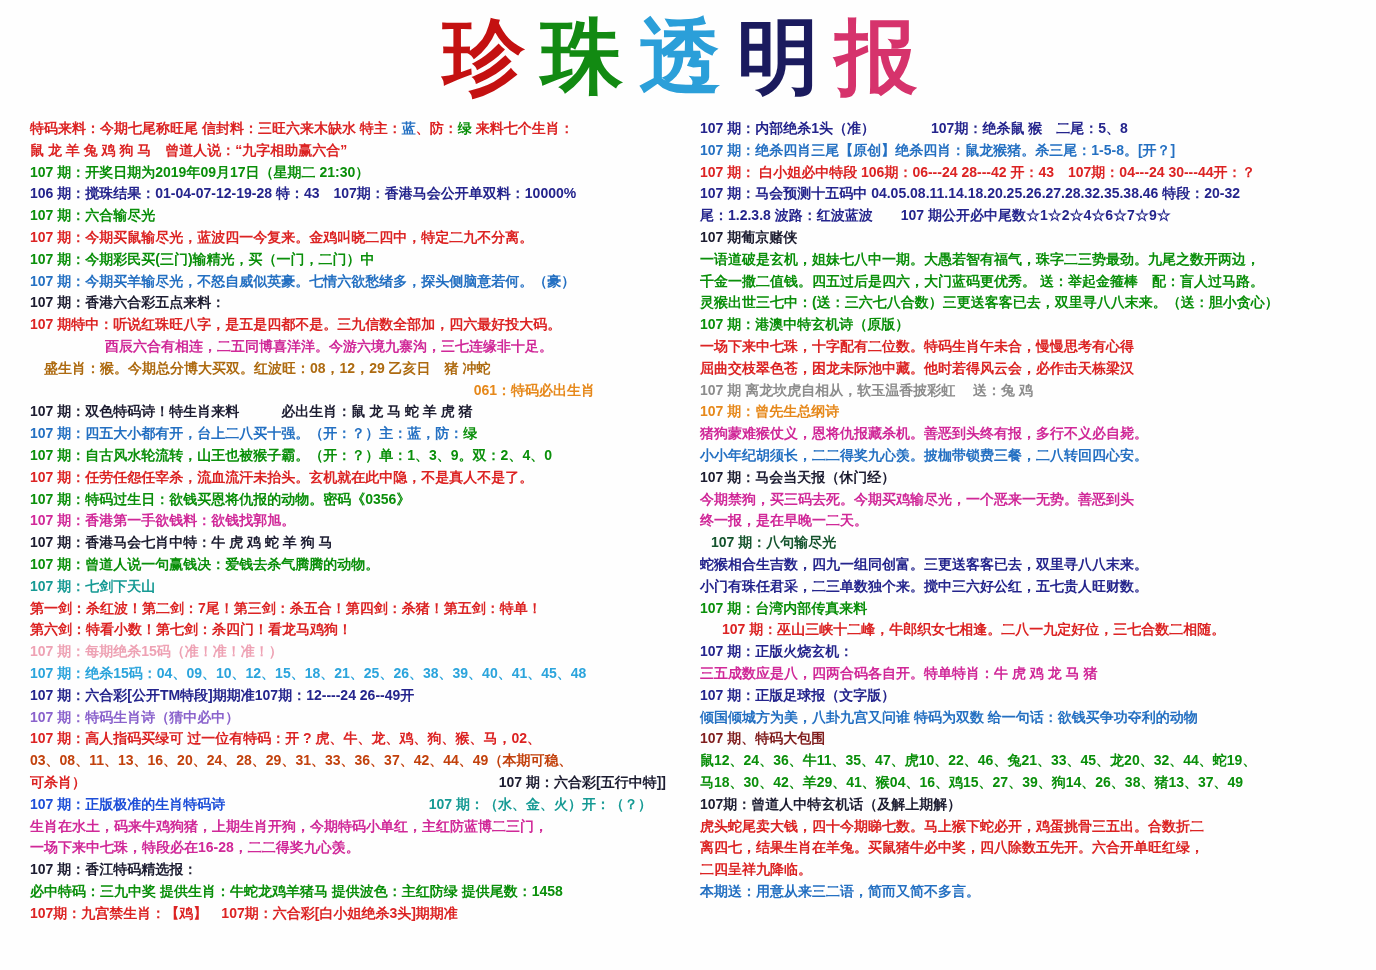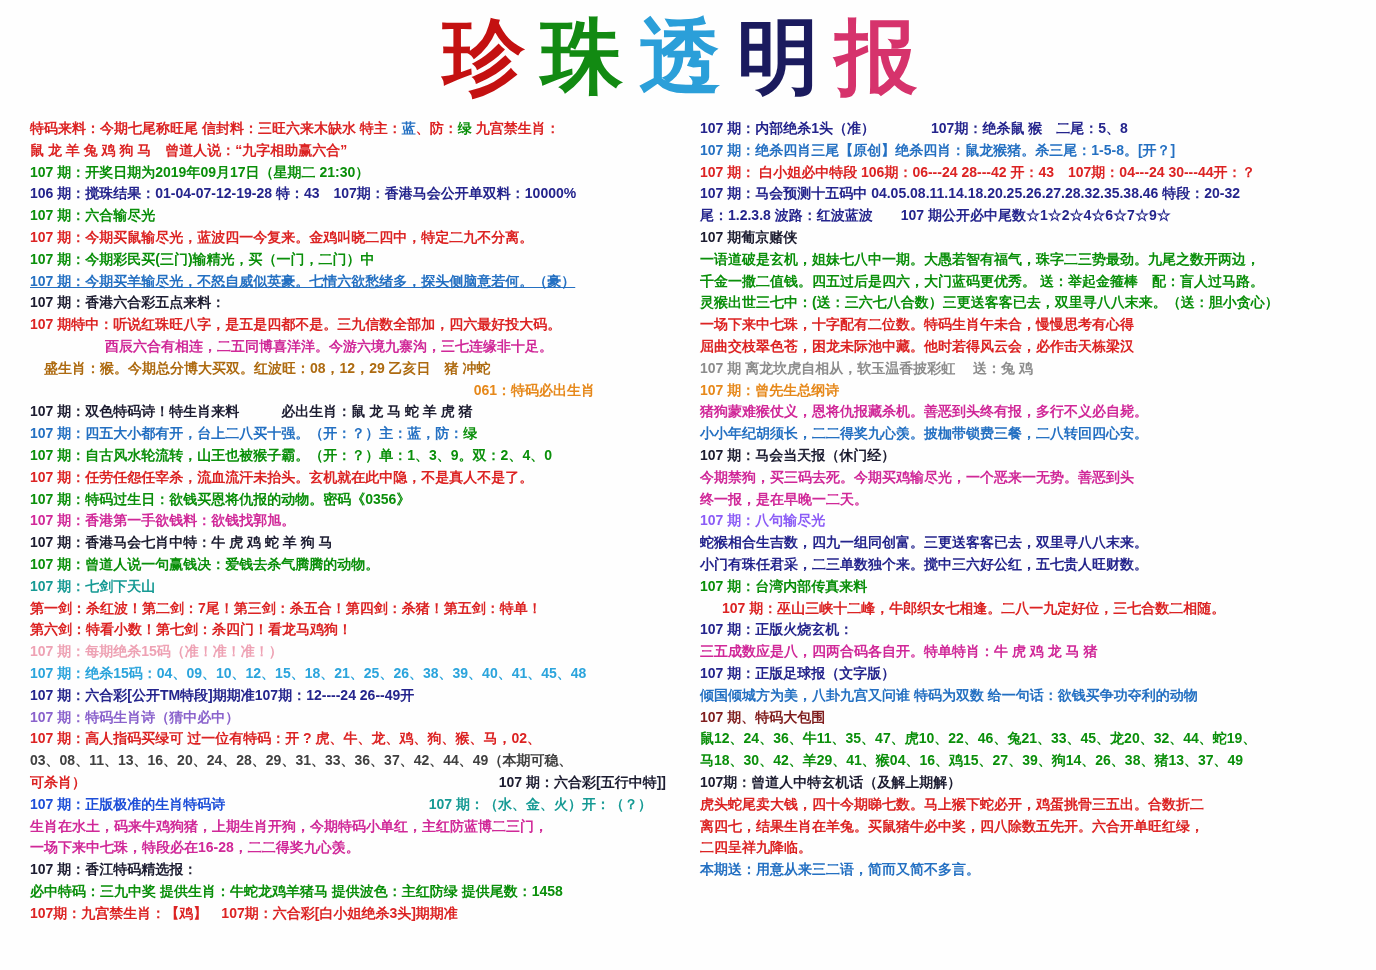--- a/index.html
+++ b/index.html
@@ -21,28 +21,28 @@
   .line span{white-space:pre;}
   .line.right{justify-content:flex-end;padding-right:85px;}
   .line.split{justify-content:space-between;}
 </style>
 </head>
 <body>
 
 <div class="page">
   <div class="title"><span style="color: rgb(196, 17, 17);">珍</span><span style="color: rgb(18, 138, 18);">珠</span><span style="color: rgb(43, 159, 217);">透</span><span style="color: rgb(27, 27, 94);">明</span><span style="color: rgb(214, 51, 108);">报</span></div>
   <div class="col col-left">
-      <div class="line"><span style="color: rgb(220, 35, 35);">特码来料：今期七尾称旺尾 信封料：三旺六来木缺水 特主：</span><span style="color: rgb(36, 112, 194);">蓝</span><span style="color: rgb(220, 35, 35);">、防：</span><span style="color: rgb(10, 143, 10);">绿</span><span style="color: rgb(220, 35, 35);"> 九宫禁生肖：</span></div>
+      <div class="line"><span style="color: rgb(220, 35, 35);">特码来料：今期七尾称旺尾 信封料：三旺六来木缺水 特主：</span><span style="color: rgb(36, 112, 194);">蓝</span><span style="color: rgb(220, 35, 35);">、防：</span><span style="color: rgb(10, 143, 10);">绿</span><span style="color: rgb(220, 35, 35);"> 来料七个生肖：</span></div>
       <div class="line"><span style="color: rgb(220, 35, 35);">鼠 龙 羊 兔 鸡 狗 马　曾道人说：“九字相助赢六合”</span></div>
       <div class="line"><span style="color: rgb(10, 143, 10);">107 期：开奖日期为2019年09月17日（星期二 21:30）</span></div>
       <div class="line"><span style="color: rgb(36, 36, 140);">106 期：搅珠结果：01-04-07-12-19-28 特：43　107期：香港马会公开单双料：10000%</span></div>
       <div class="line"><span style="color: rgb(10, 143, 10);">107 期：六合输尽光</span></div>
       <div class="line"><span style="color: rgb(220, 35, 35);">107 期：今期买鼠输尽光，蓝波四一今复来。金鸡叫晓二四中，特定二九不分离。</span></div>
       <div class="line"><span style="color: rgb(10, 143, 10);">107 期：今期彩民买(三门)输精光，买（一门，二门）中</span></div>
-      <div class="line"><span style="color: rgb(36, 112, 194); text-decoration: underline;">107 期：今期买羊输尽光，不怒自威似英豪。七情六欲愁绪多，探头侧脑意若何。（豪）</span></div>
+      <div class="line"><span style="color: rgb(36, 112, 194);">107 期：今期买羊输尽光，不怒自威似英豪。七情六欲愁绪多，探头侧脑意若何。（豪）</span></div>
       <div class="line"><span style="color: rgb(28, 28, 48);">107 期：香港六合彩五点来料：</span></div>
       <div class="line"><span style="color: rgb(220, 35, 35);">107 期特中：听说红珠旺八字，是五是四都不是。三九信数全部加，四六最好投大码。</span></div>
       <div class="line" style="padding-left: 75px;"><span style="color: rgb(208, 40, 152);">酉辰六合有相连，二五同博喜洋洋。今游六境九寨沟，三七连缘非十足。</span></div>
       <div class="line" style="padding-left: 14px;"><span style="color: rgb(173, 106, 16);">盛生肖：猴。今期总分博大买双。红波旺：08，12，29 乙亥日　猪 冲蛇</span></div>
       <div class="line right"><span style="color: rgb(230, 136, 26);">061：特码必出生肖</span></div>
       <div class="line"><span style="color: rgb(28, 28, 48);">107 期：双色特码诗！特生肖来料　　　必出生肖：鼠 龙 马 蛇 羊 虎 猪</span></div>
       <div class="line"><span style="color: rgb(36, 112, 194);">107 期：四五大小都有开，台上二八买十强。（开：？）主：蓝，防：</span><span style="color: rgb(10, 143, 10);">绿</span></div>
       <div class="line"><span style="color: rgb(10, 143, 10);">107 期：自古风水轮流转，山王也被猴子霸。（开：？）单：1、3、9。双：2、4、0</span></div>
       <div class="line"><span style="color: rgb(220, 35, 35);">107 期：任劳任怨任宰杀，流血流汗未抬头。玄机就在此中隐，不是真人不是了。</span></div>
       <div class="line"><span style="color: rgb(10, 143, 10);">107 期：特码过生日：欲钱买恩将仇报的动物。密码《0356》</span></div>
@@ -50,49 +50,50 @@
       <div class="line"><span style="color: rgb(28, 28, 48);">107 期：香港马会七肖中特：牛 虎 鸡 蛇 羊 狗 马</span></div>
       <div class="line"><span style="color: rgb(10, 143, 10);">107 期：曾道人说一句赢钱决：爱钱去杀气腾腾的动物。</span></div>
       <div class="line"><span style="color: rgb(22, 154, 148);">107 期：七剑下天山</span></div>
       <div class="line"><span style="color: rgb(220, 35, 35);">第一剑：杀红波！第二剑：7尾！第三剑：杀五合！第四剑：杀猪！第五剑：特单！</span></div>
       <div class="line"><span style="color: rgb(220, 35, 35);">第六剑：特看小数！第七剑：杀四门！看龙马鸡狗！</span></div>
       <div class="line"><span style="color: rgb(238, 162, 180);">107 期：每期绝杀15码（准！准！准！）</span></div>
       <div class="line"><span style="color: rgb(43, 164, 220);">107 期：绝杀15码：04、09、10、12、15、18、21、25、26、38、39、40、41、45、48</span></div>
       <div class="line"><span style="color: rgb(36, 36, 140);">107 期：六合彩[公开TM特段]期期准107期：12----24 26--49开</span></div>
       <div class="line"><span style="color: rgb(138, 98, 204);">107 期：特码生肖诗（猜中必中）</span></div>
       <div class="line"><span style="color: rgb(220, 35, 35);">107 期：高人指码买绿可 过一位有特码：开 ? 虎、牛、龙、鸡、狗、猴、马，02、</span></div>
-      <div class="line"><span style="color: #404040;">03、08、11、13、16、20、24、28、29、31、33、36、37、42、44、49（本期可稳、</span></div>
+      <div class="line"><span style="color: #c2410c;">03、08、11、13、16、20、24、28、29、31、33、36、37、42、44、49（本期可稳、</span></div>
       <div class="line split"><span style="color: rgb(220, 35, 35);">可杀肖）</span><span style="color: rgb(28, 28, 48);">107 期：六合彩[五行中特]]　</span></div>
       <div class="line split"><span style="color: #1d4ed8;">107 期：正版极准的生肖特码诗</span><span style="color: rgb(22, 154, 148);">107 期：（水、金、火）开：（？）　　</span></div>
       <div class="line"><span style="color: rgb(208, 40, 152);">生肖在水土，码来牛鸡狗猪，上期生肖开狗，今期特码小单红，主红防蓝博二三门，</span></div>
       <div class="line"><span style="color: rgb(208, 40, 152);">一场下来中七珠，特段必在16-28，二二得奖九心羡。</span></div>
       <div class="line"><span style="color: rgb(28, 28, 48);">107 期：香江特码精选报：</span></div>
       <div class="line"><span style="color: rgb(10, 143, 10);">必中特码：三九中奖 提供生肖：牛蛇龙鸡羊猪马 提供波色：主红防绿 提供尾数：1458</span></div>
       <div class="line"><span style="color: rgb(220, 35, 35);">107期：九宫禁生肖：【鸡】　107期：六合彩[白小姐绝杀3头]期期准</span></div>
     </div>
   <div class="col col-right">
       <div class="line"><span style="color: rgb(36, 36, 140);">107 期：内部绝杀1头（准）　　　　107期：绝杀鼠 猴　二尾：5、8</span></div>
       <div class="line"><span style="color: rgb(36, 112, 194);">107 期：绝杀四肖三尾【原创】绝杀四肖：鼠龙猴猪。杀三尾：1-5-8。[开？]</span></div>
       <div class="line"><span style="color: rgb(220, 35, 35);">107 期： 白小姐必中特段 106期：06---24 28---42 开：43　107期：04---24 30---44开：？</span></div>
       <div class="line"><span style="color: rgb(36, 36, 140);">107 期：马会预测十五码中 04.05.08.11.14.18.20.25.26.27.28.32.35.38.46 特段：20-32</span></div>
       <div class="line"><span style="color: rgb(36, 36, 140);">尾：1.2.3.8 波路：红波蓝波　　107 期公开必中尾数☆1☆2☆4☆6☆7☆9☆</span></div>
       <div class="line"><span style="color: rgb(28, 28, 48);">107 期葡京赌侠</span></div>
       <div class="line"><span style="color: rgb(10, 143, 10);">一语道破是玄机，姐妹七八中一期。大愚若智有福气，珠字二三势最劲。九尾之数开两边，</span></div>
       <div class="line"><span style="color: rgb(10, 143, 10);">千金一撒二值钱。四五过后是四六，大门蓝码更优秀。 送：举起金箍棒　配：盲人过马路。</span></div>
       <div class="line"><span style="color: rgb(10, 143, 10);">灵猴出世三七中：(送：三六七八合数）三更送客客已去，双里寻八八末来。（送：胆小贪心）</span></div>
+      <div class="line"><span style="color: rgb(10, 143, 10);">107 期：港澳中特玄机诗（原版）</span></div>
       <div class="line"><span style="color: rgb(220, 35, 35);">一场下来中七珠，十字配有二位数。特码生肖午未合，慢慢思考有心得</span></div>
       <div class="line"><span style="color: rgb(220, 35, 35);">屈曲交枝翠色苍，困龙未际池中藏。他时若得风云会，必作击天栋梁汉</span></div>
       <div class="line"><span style="color: rgb(140, 140, 140);">107 期 离龙坎虎自相从，软玉温香披彩虹　 送：兔 鸡</span></div>
       <div class="line"><span style="color: rgb(230, 136, 26);">107 期：曾先生总纲诗</span></div>
       <div class="line"><span style="color: rgb(208, 40, 152);">猪狗蒙难猴仗义，恩将仇报藏杀机。善恶到头终有报，多行不义必自毙。</span></div>
       <div class="line"><span style="color: rgb(36, 112, 194);">小小年纪胡须长，二二得奖九心羡。披枷带锁费三餐，二八转回四心安。</span></div>
       <div class="line"><span style="color: rgb(28, 28, 48);">107 期：马会当天报（休门经）</span></div>
       <div class="line"><span style="color: rgb(208, 40, 152);">今期禁狗，买三码去死。今期买鸡输尽光，一个恶来一无势。善恶到头</span></div>
       <div class="line"><span style="color: rgb(208, 40, 152);">终一报，是在早晚一二天。</span></div>
-      <div class="line"><span style="color: #8b5cf6;">107 期：八句输尽光</span></div>
+      <div class="line"><span style="color: #14532d; margin-left: 11px;">107 期：八句输尽光</span></div>
       <div class="line"><span style="color: rgb(36, 36, 140);">蛇猴相合生吉数，四九一组同创富。三更送客客已去，双里寻八八末来。</span></div>
       <div class="line"><span style="color: rgb(36, 36, 140);">小门有珠任君采，二三单数独个来。搅中三六好公红，五七贵人旺财数。</span></div>
       <div class="line"><span style="color: rgb(10, 143, 10);">107 期：台湾内部传真来料</span></div>
       <div class="line"><span style="color: rgb(220, 35, 35); margin-left: 22px;">107 期：巫山三峡十二峰，牛郎织女七相逢。二八一九定好位，三七合数二相随。</span></div>
       <div class="line"><span style="color: rgb(36, 36, 140);">107 期：正版火烧玄机：</span></div>
       <div class="line"><span style="color: rgb(208, 40, 152);">三五成数应是八，四两合码各自开。特单特肖：牛 虎 鸡 龙 马 猪</span></div>
       <div class="line"><span style="color: rgb(36, 36, 140);">107 期：正版足球报（文字版）</span></div>
       <div class="line"><span style="color: rgb(36, 112, 194);">倾国倾城方为美，八卦九宫又问谁 特码为双数 给一句话：欲钱买争功夺利的动物</span></div>
       <div class="line"><span style="color: #7f1d1d;">107 期、特码大包围</span></div>
       <div class="line"><span style="color: rgb(10, 143, 10);">鼠12、24、36、牛11、35、47、虎10、22、46、兔21、33、45、龙20、32、44、蛇19、</span></div>

